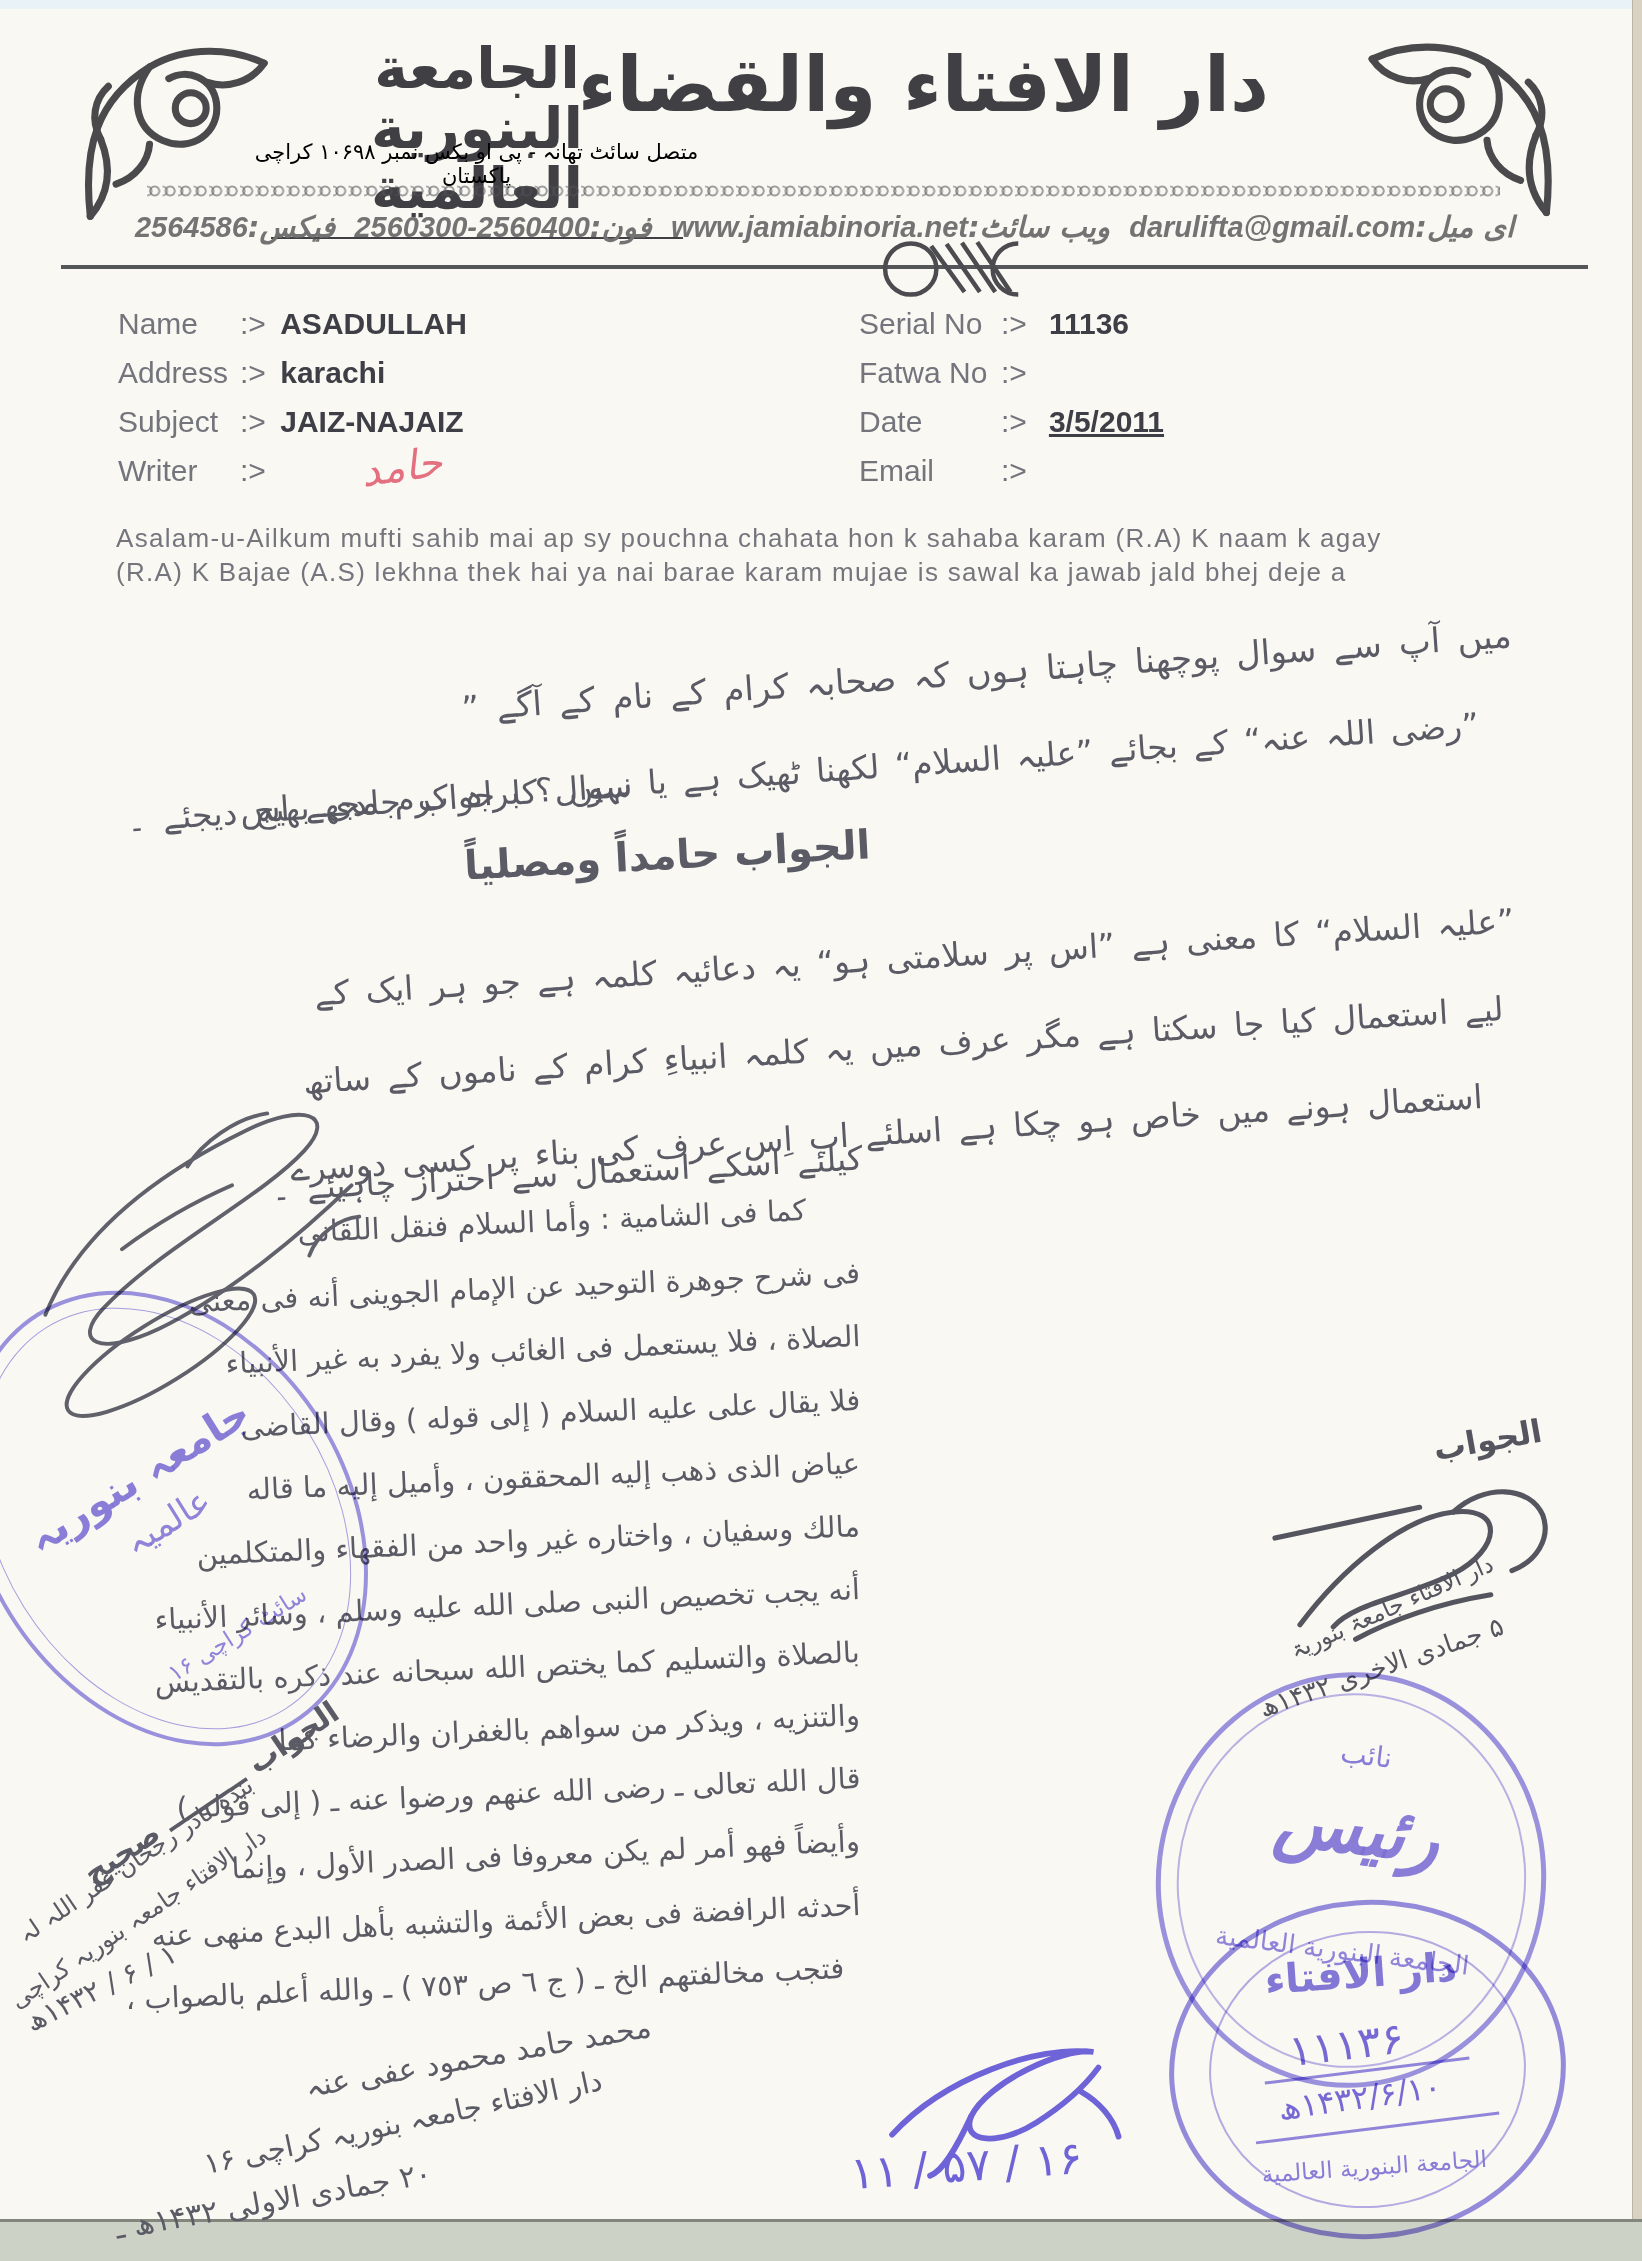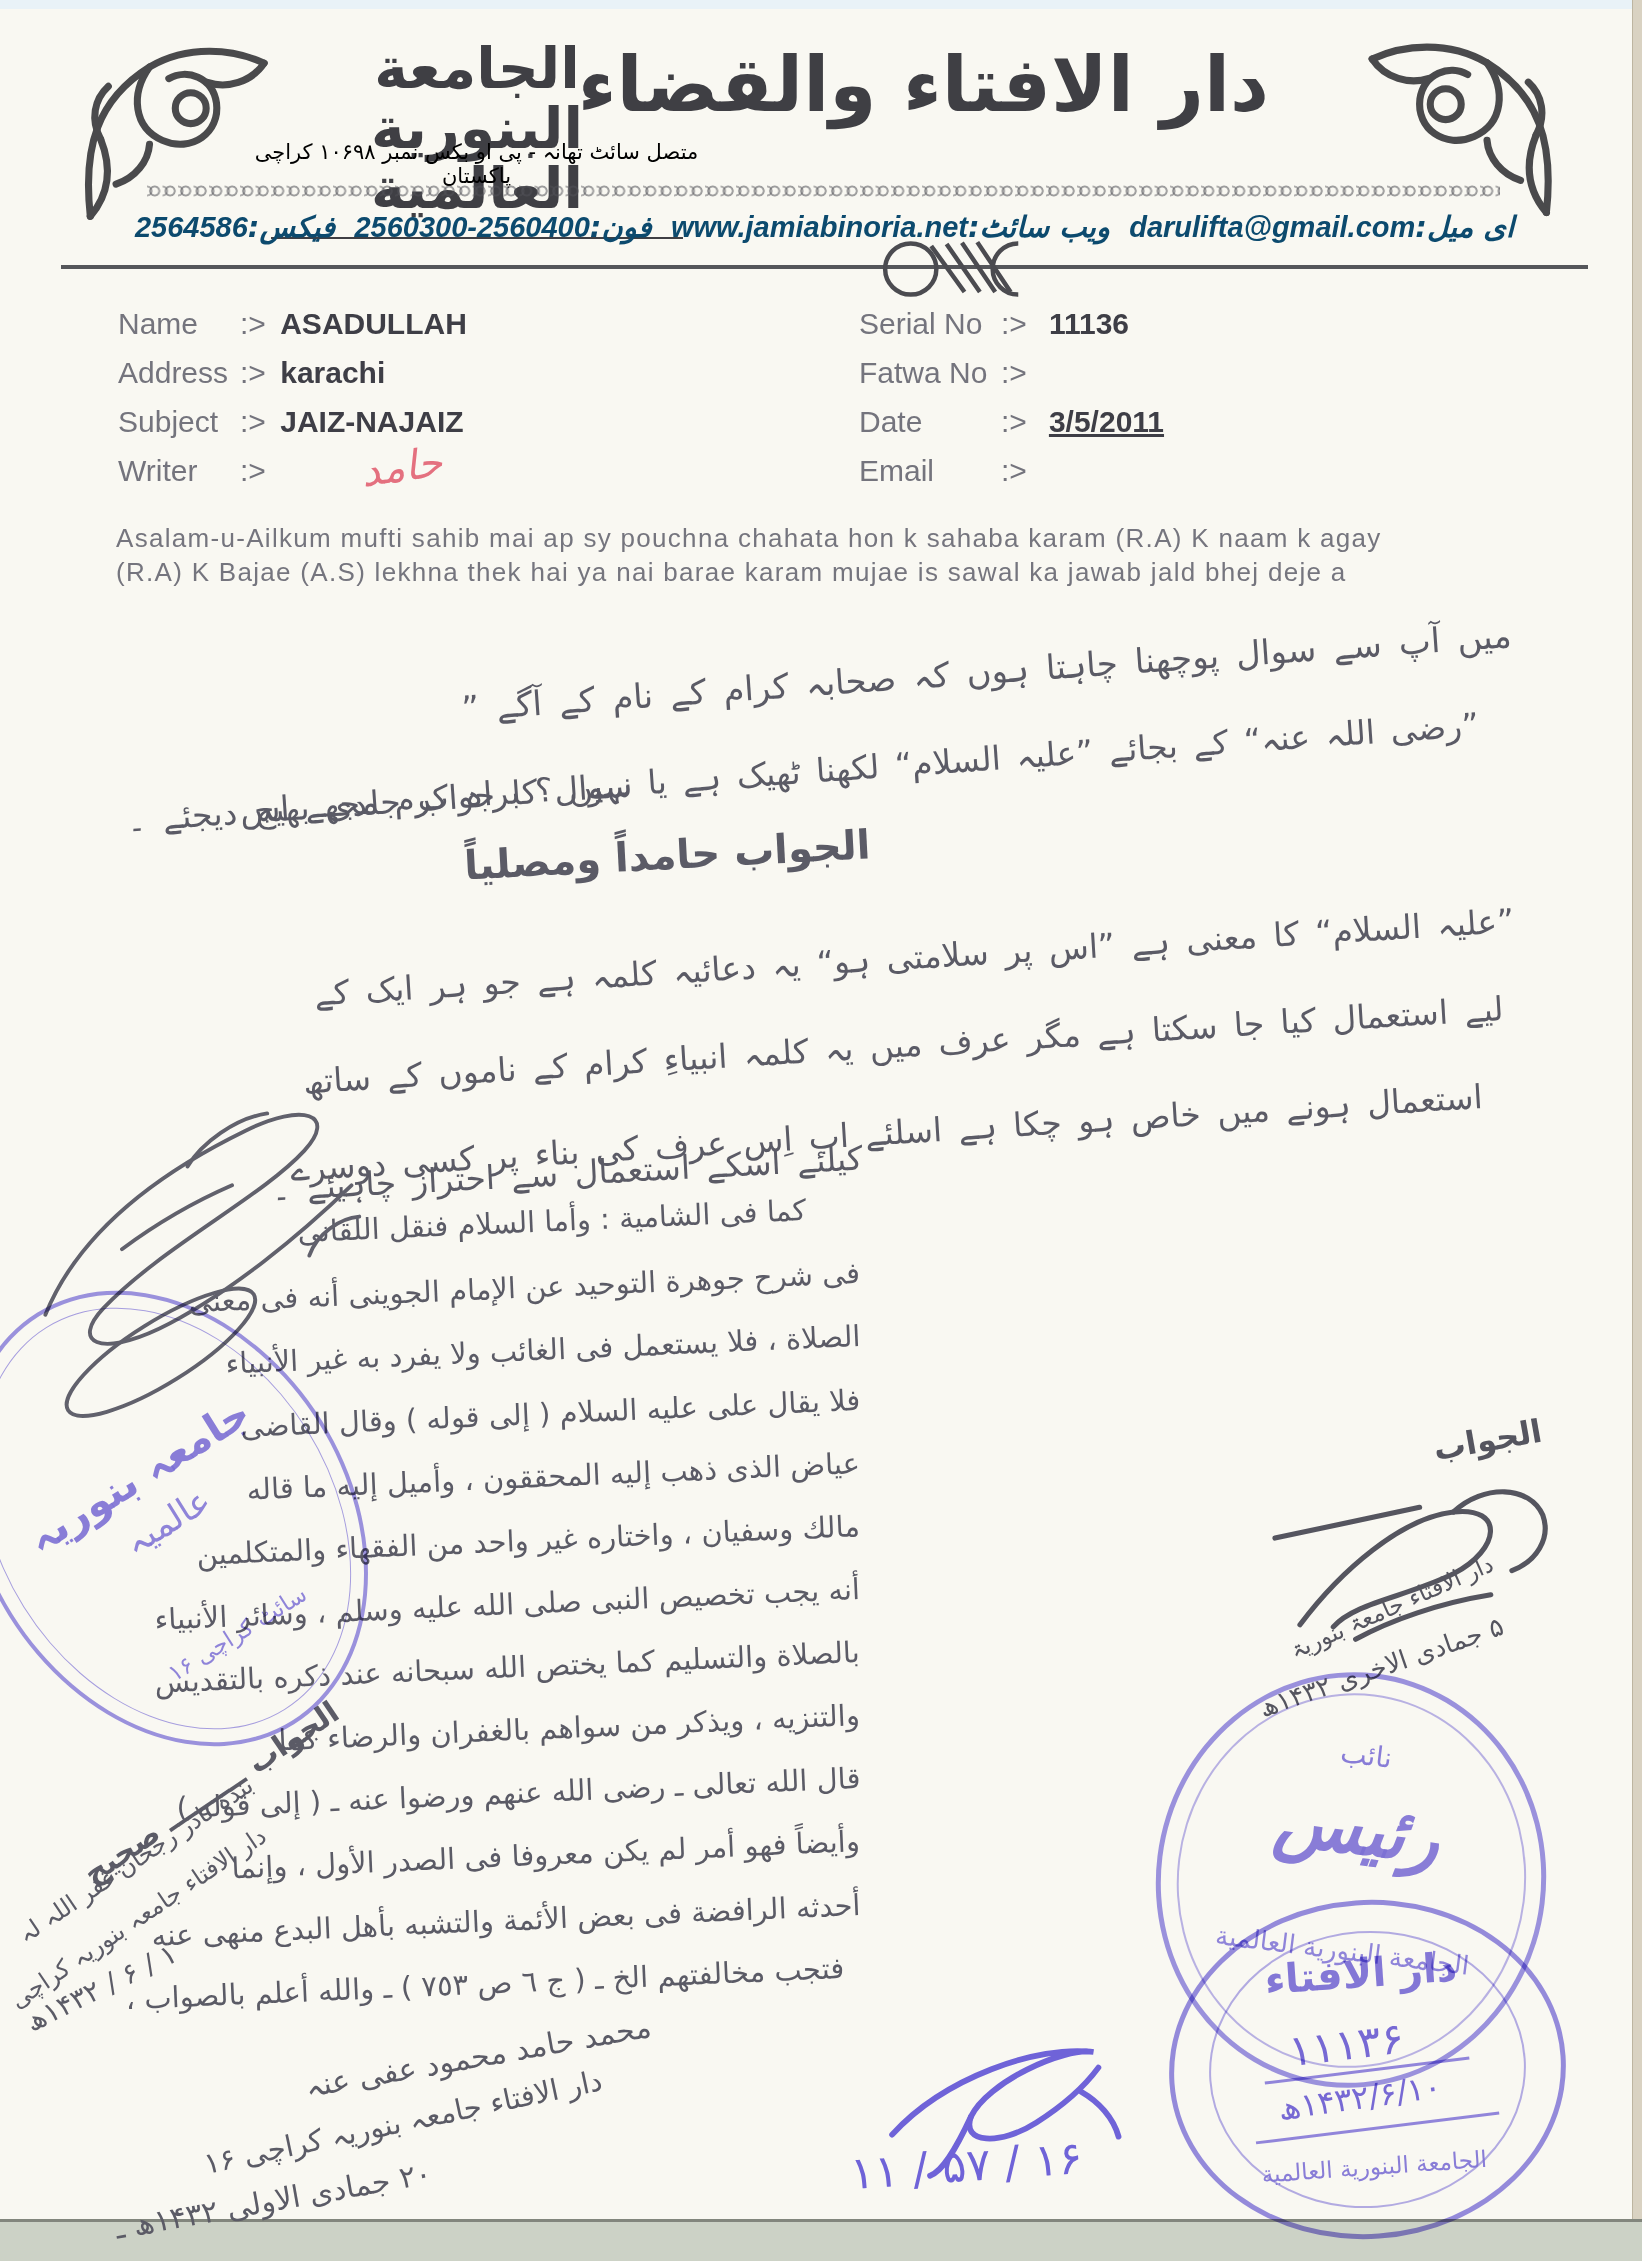--- a/index.html
+++ b/index.html
@@ -6,21 +6,21 @@
   .page{position:relative;width:1643px;height:2261px;background:#f9f8f2;overflow:hidden;
         font-family:"Liberation Sans",sans-serif;}
   .abs{position:absolute;}
   .urdu{font-family:"DejaVu Sans",sans-serif;direction:rtl;}
   .caltitle{font-family:"DejaVu Sans",sans-serif;direction:rtl;color:#3f3f44;font-weight:bold;white-space:nowrap;}
   .hand{font-family:"DejaVu Sans",sans-serif;direction:rtl;color:#5b5b66;white-space:nowrap;}
   .eng{color:#74747d;font-family:"Liberation Sans",sans-serif;}
   .lbl{color:#74747d;font-size:30px;}
   .sep{color:#74747d;font-size:30px;}
   .val{color:#3e3e46;font-weight:bold;font-size:30px;}
-  .contact span{font-style:italic;font-weight:600;color:#0c4a6e;}
+  .contact span{font-style:italic;font-weight:600;color:#737373;}
   .chain{height:18px;
     background-image:
       radial-gradient(circle 5.8px at 7.7px 9px, rgba(250,249,243,0) 3.2px, rgba(82,82,88,.55) 3.9px 5.2px, rgba(250,249,243,0) 5.8px),
       radial-gradient(circle 5.8px at 0px 9px, rgba(250,249,243,0) 3.2px, rgba(82,82,88,.45) 3.9px 5.2px, rgba(250,249,243,0) 5.8px);
     background-size:15.5px 18px;background-repeat:repeat-x;}
   .stamp{mix-blend-mode:multiply;}
   .ring{border-radius:50%;}
   svg{display:block;}
 </style>
 </head>

